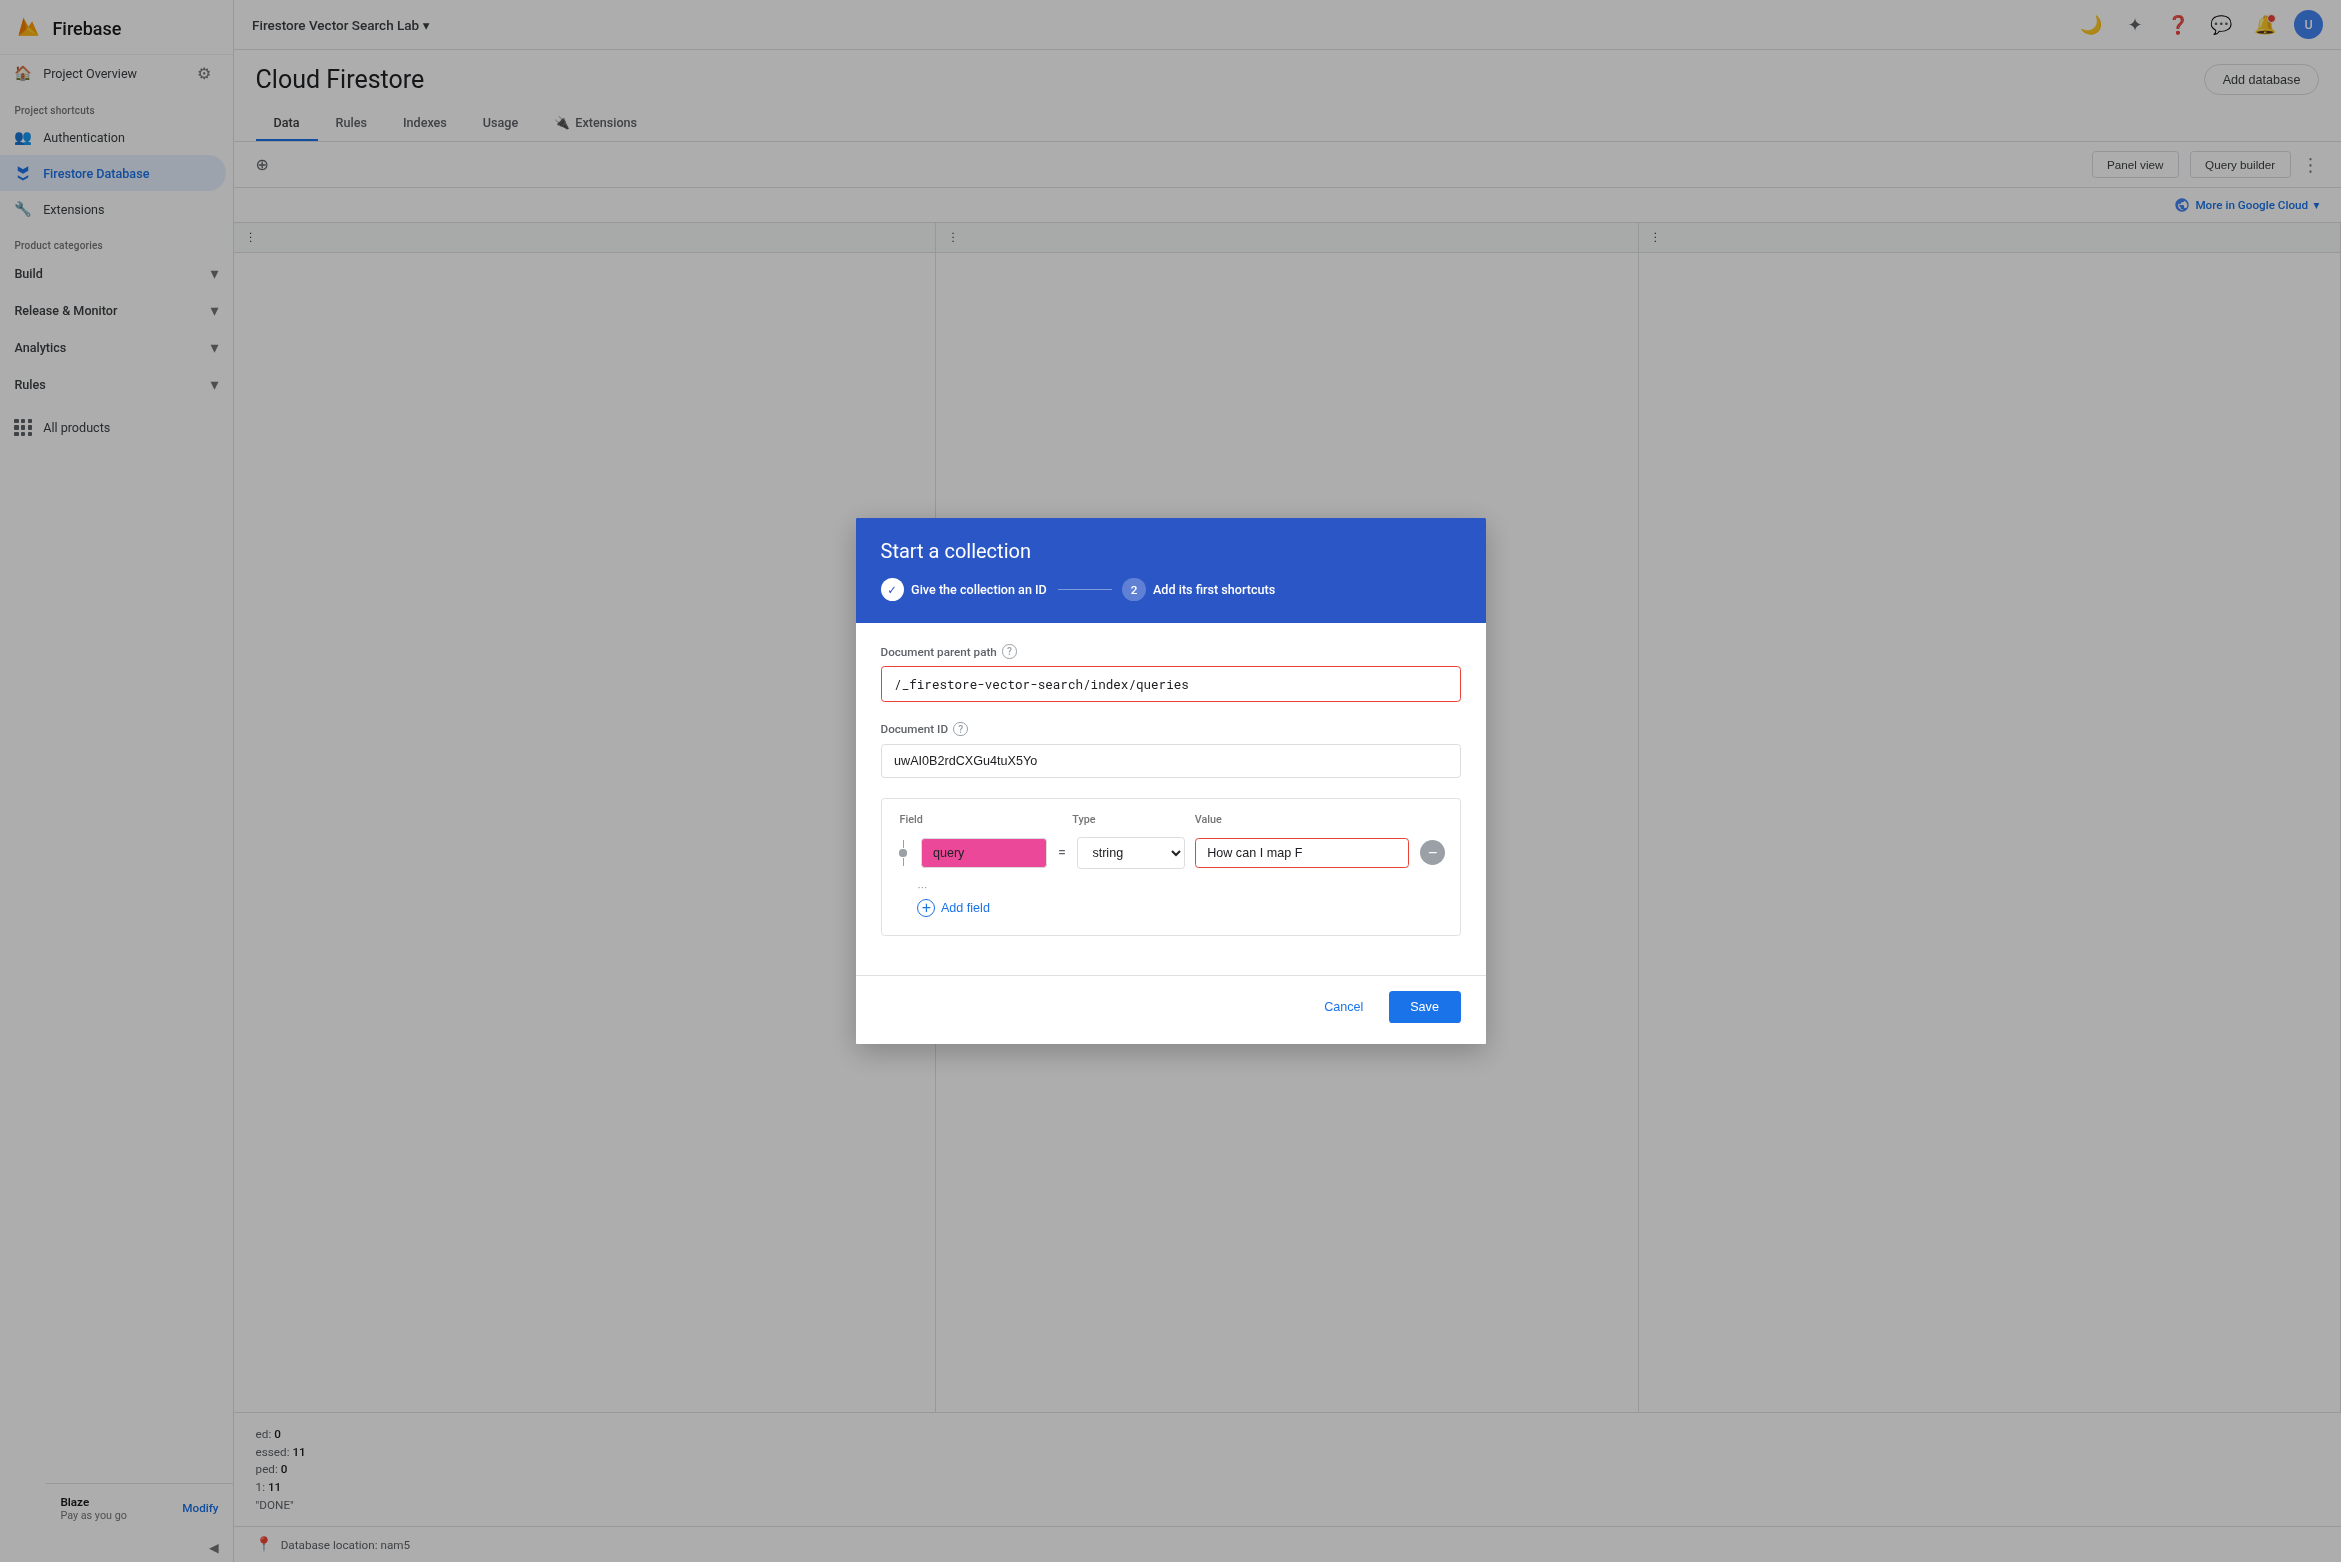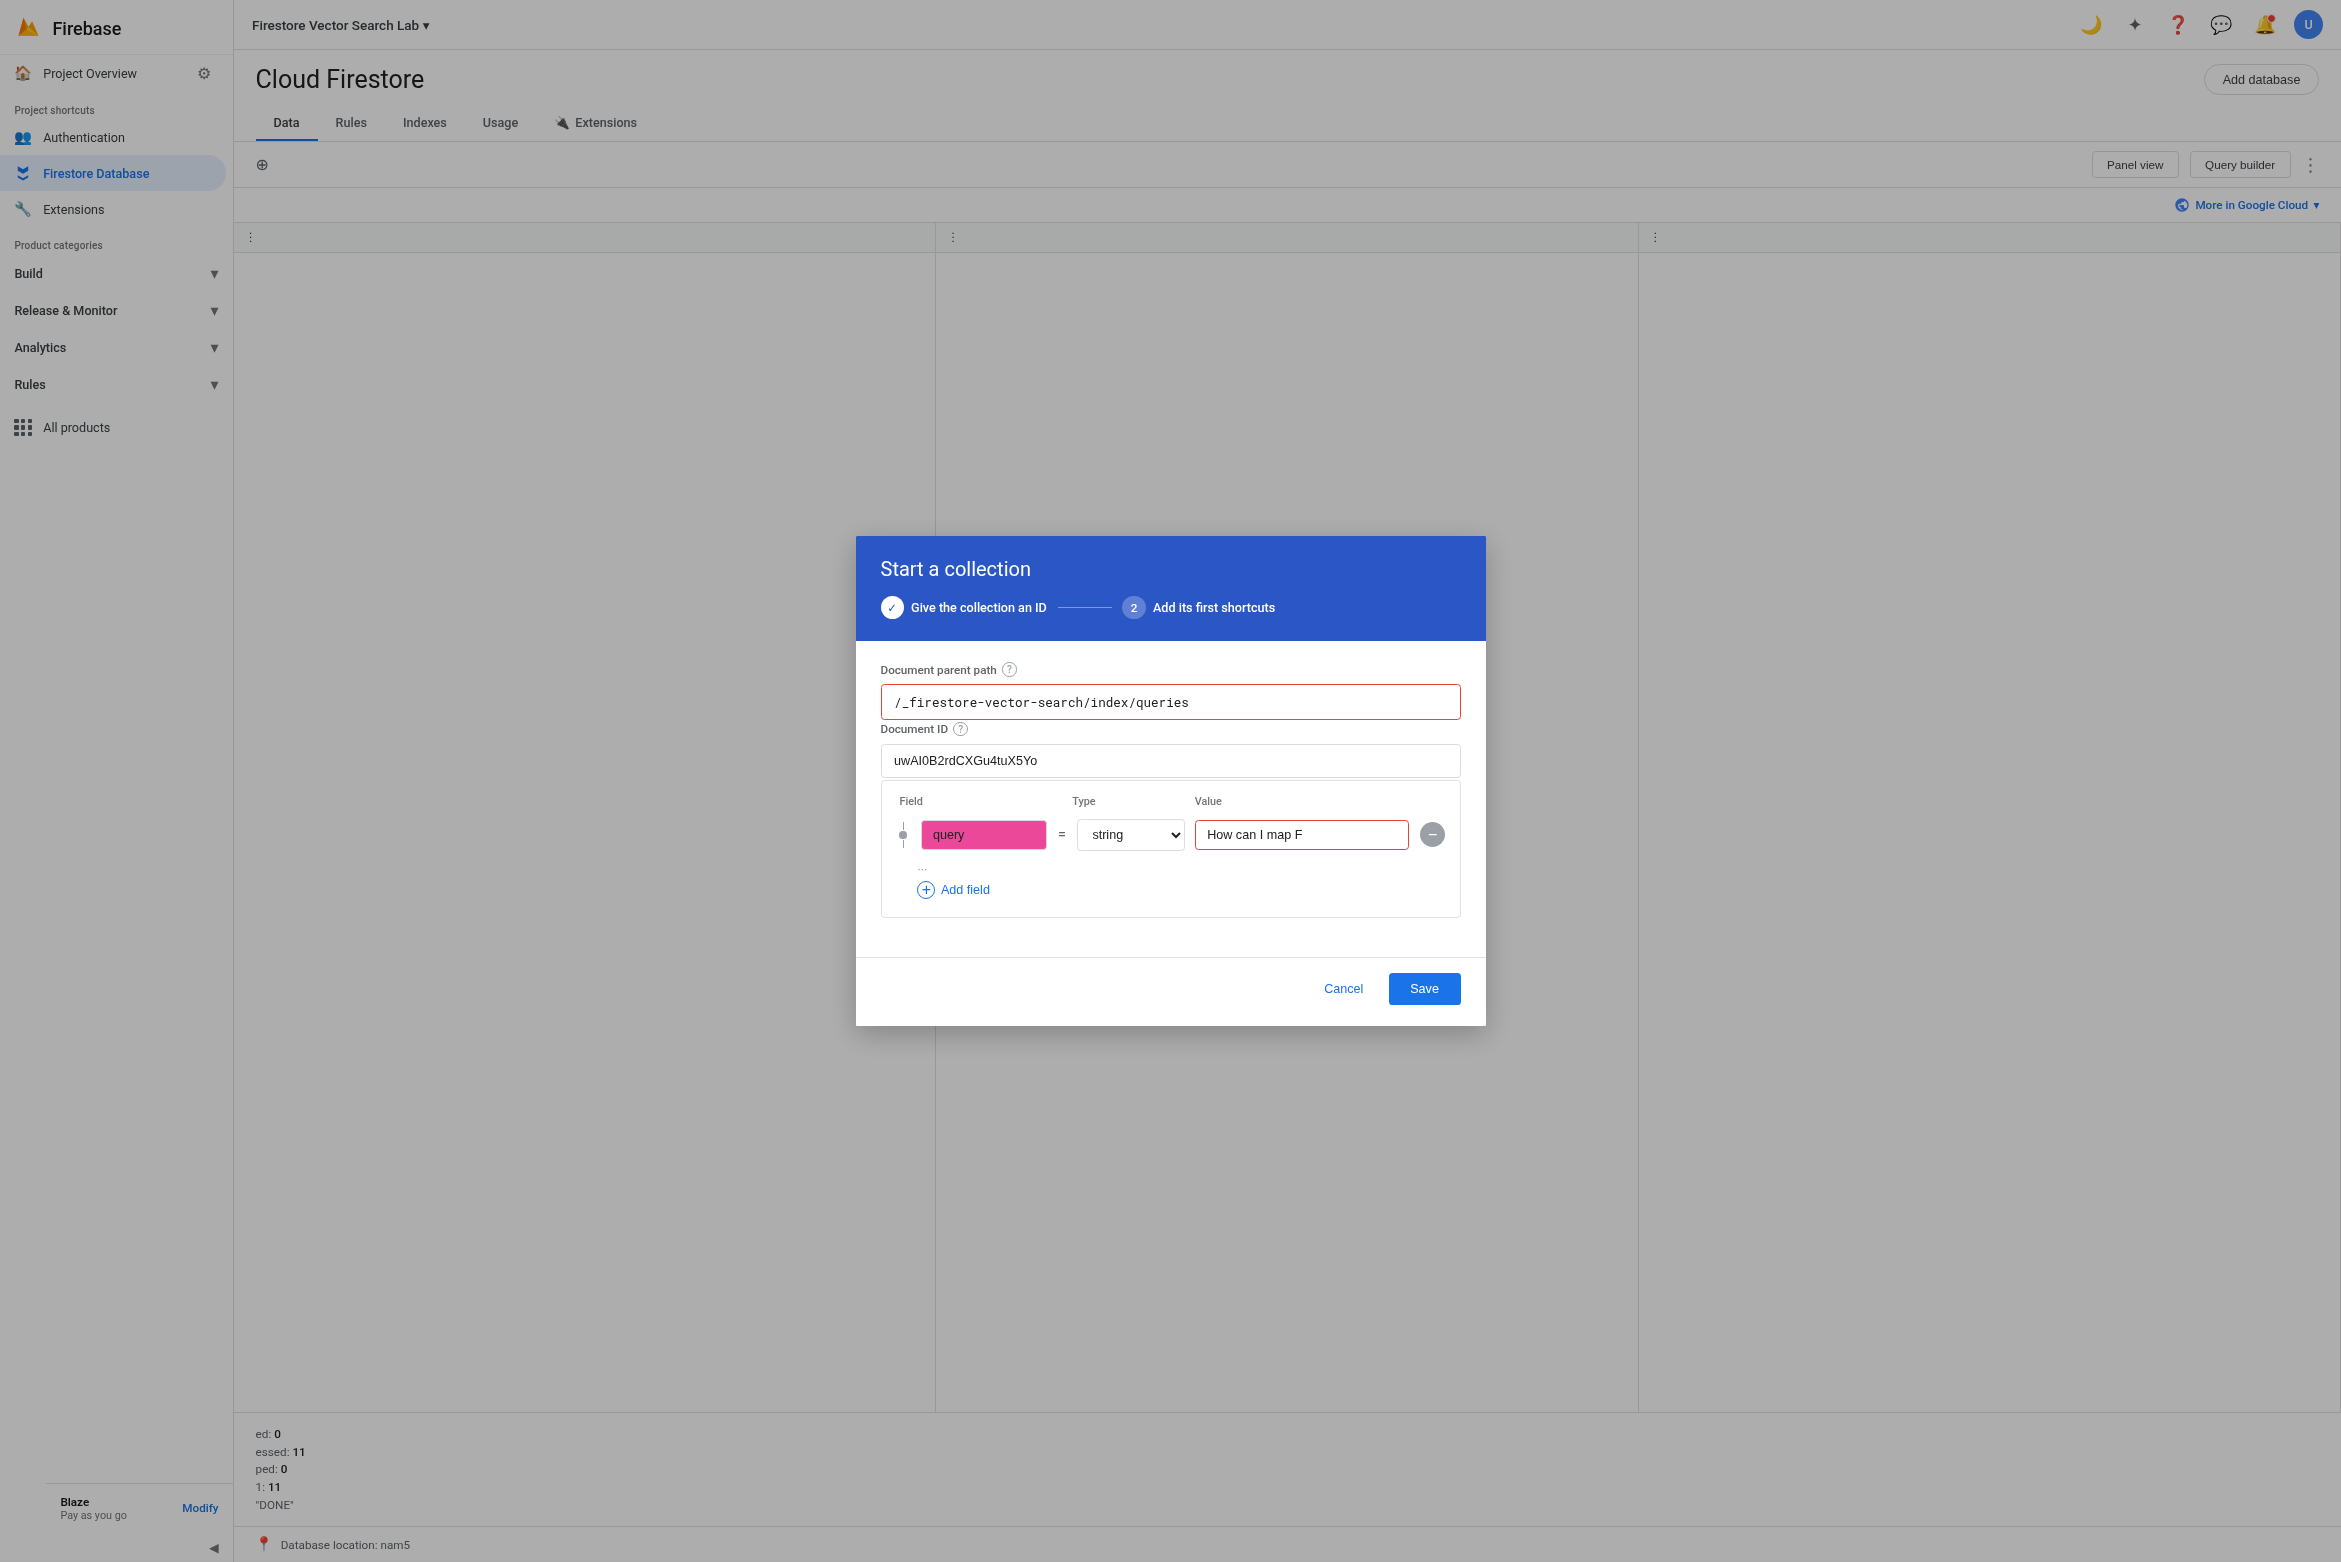--- a/index.html
+++ b/index.html
@@ -322,21 +322,21 @@
     .step-divider {
       flex: 1;
       max-width: 54px;
       height: 0.9px;
       background: rgba(255,255,255,0.4);
     }
     .modal-body {
       padding: 21.6px 25px;
     }
     .form-group {
-      margin-bottom: 2px;
+      margin-bottom: 20px;
     }
     .form-label {
       display: flex;
       align-items: center;
       gap: 5.4px;
       font-size: 11.7px;
       color: #5f6368;
       margin-bottom: 7.2px;
       font-weight: 500;
     }

